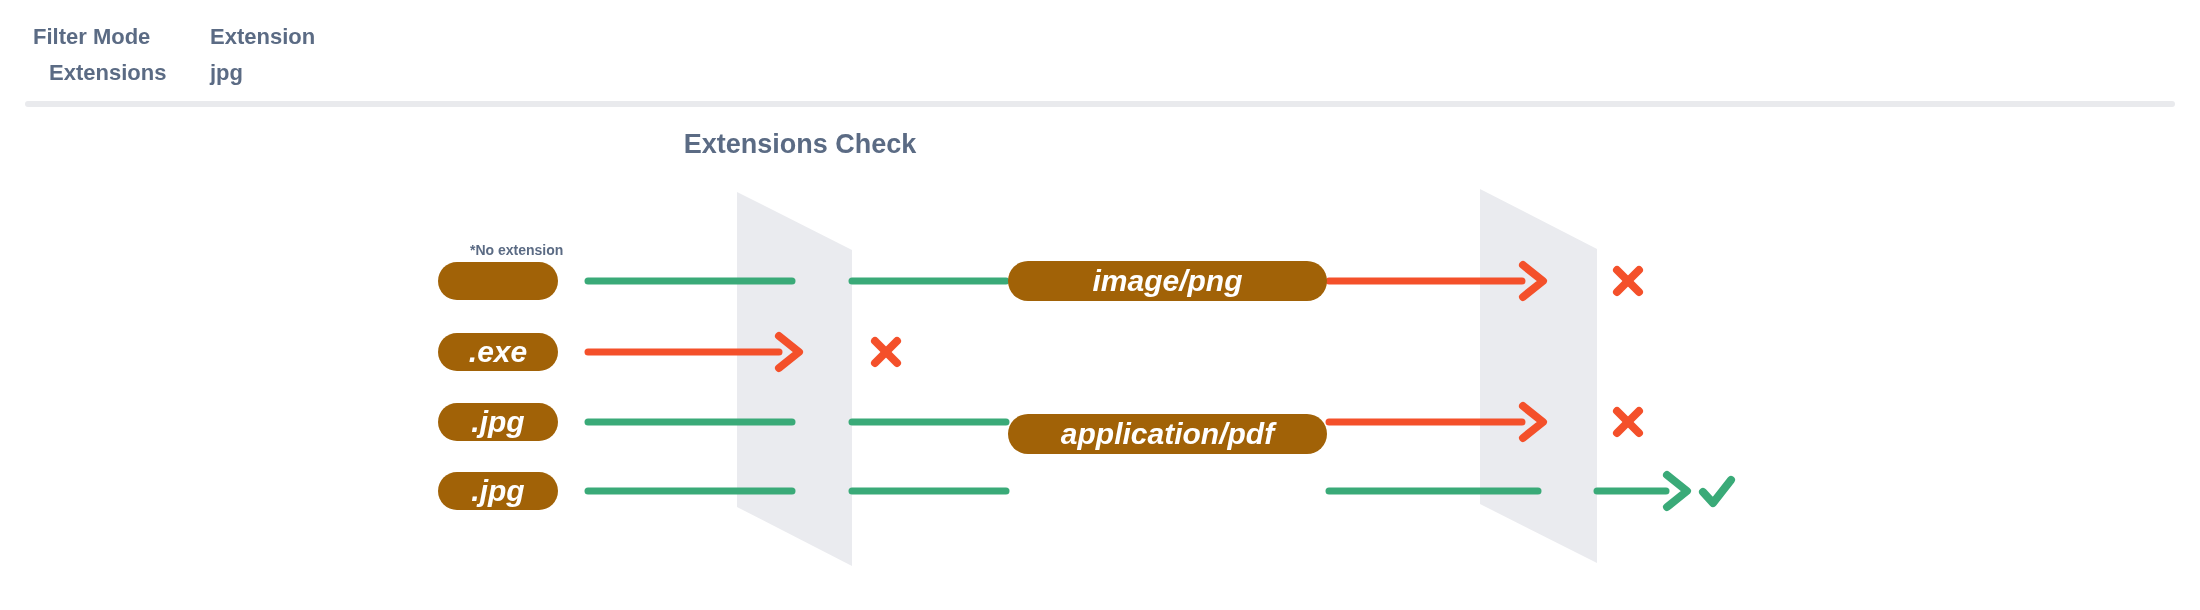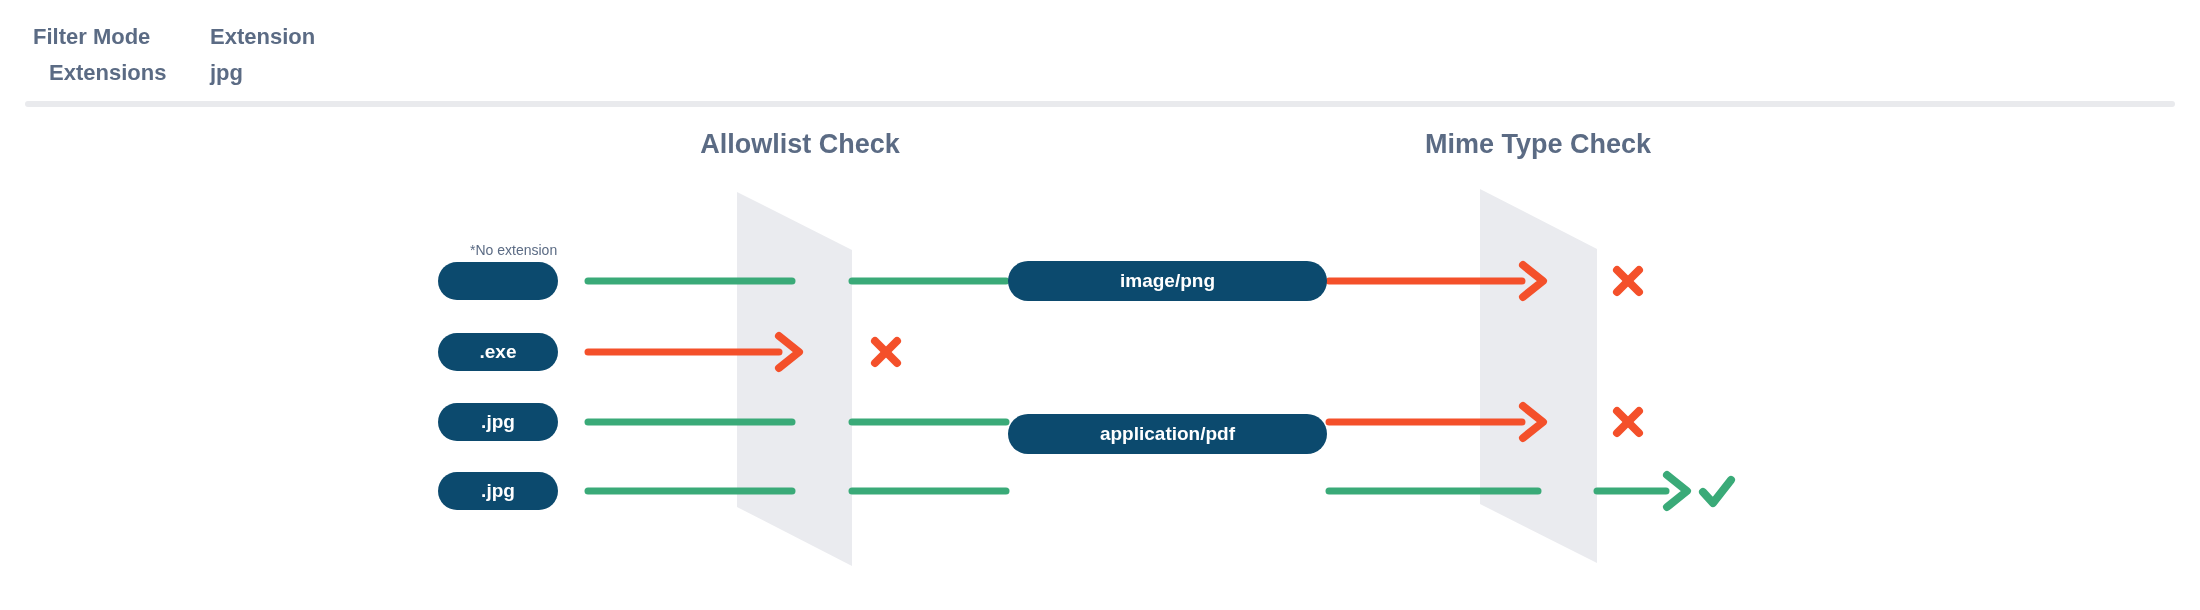--- a/index.html
+++ b/index.html
@@ -13,50 +13,49 @@
   }
   .divider{
     position:absolute;left:25px;top:101px;width:2150px;height:6px;border-radius:3px;background:#e9eaed;
   }
   .panel-title{
     position:absolute;top:129px;width:400px;text-align:center;
     font-size:27px;font-weight:bold;color:#5b6b84;white-space:nowrap;
   }
   .flow-svg{position:absolute;left:0;top:0;}
   .pill{
-    position:absolute;background:#0c4a6e;color:#ffffff;
+    position:absolute;background:#a16207;color:#ffffff;
     display:flex;align-items:center;justify-content:center;
-    font-size:19px;font-weight:bold;white-space:nowrap;
+    font-size:30px;font-weight:bold;white-space:nowrap;font-style:italic;
   }
   .pill-left{width:120px;height:38px;border-radius:19px;left:438px;}
   .pill-mid{width:319px;height:40px;border-radius:20px;left:1008px;}
   .note{
-    position:absolute;left:470px;top:242px;font-size:14px;font-weight:normal;color:#5b6b84;white-space:nowrap;
+    position:absolute;left:470px;top:242px;font-size:14px;font-weight:bold;color:#5b6b84;white-space:nowrap;
   }
   .stroke-pass{stroke:#3aaa78;}
   .stroke-fail{stroke:#f4502a;}
   .line{stroke-width:7;stroke-linecap:round;fill:none;}
   .head{stroke-width:8;stroke-linecap:round;stroke-linejoin:round;fill:none;}
   .mark{stroke-width:8;stroke-linecap:round;stroke-linejoin:round;fill:none;}
   .panel{fill:#eaebef;}
 </style>
 </head>
 <body>
 
 <div class="canvas">
 
   <div class="hlabel" style="left:33px;top:25px">Filter Mode</div>
   <div class="hvalue" style="left:210px;top:25px">Extension</div>
   <div class="hlabel" style="left:49px;top:61px">Extensions</div>
   <div class="hvalue" style="left:210px;top:61px">jpg</div>
 
   <div class="divider"></div>
 
-  <div class="panel-title" style="left:600px">Allowlist Check</div>
-  <div class="panel-title" style="left:1338px">Mime Type Check</div>
+  <div class="panel-title" style="left:600px">Extensions Check</div>
 
   <svg class="flow-svg" width="2200" height="610" viewBox="0 0 2200 610">
 
     <polygon class="panel" points="737,192 852,250 852,566 737,507"></polygon>
     <polygon class="panel" points="1480,189 1597,249 1597,563 1480,504"></polygon>
 
     <g>
       <line class="line stroke-pass" x1="588" y1="281" x2="792" y2="281"></line>
       <line class="line stroke-pass" x1="852" y1="281" x2="1006" y2="281"></line>
       <line class="line stroke-fail" x1="1329" y1="281" x2="1522" y2="281"></line>

